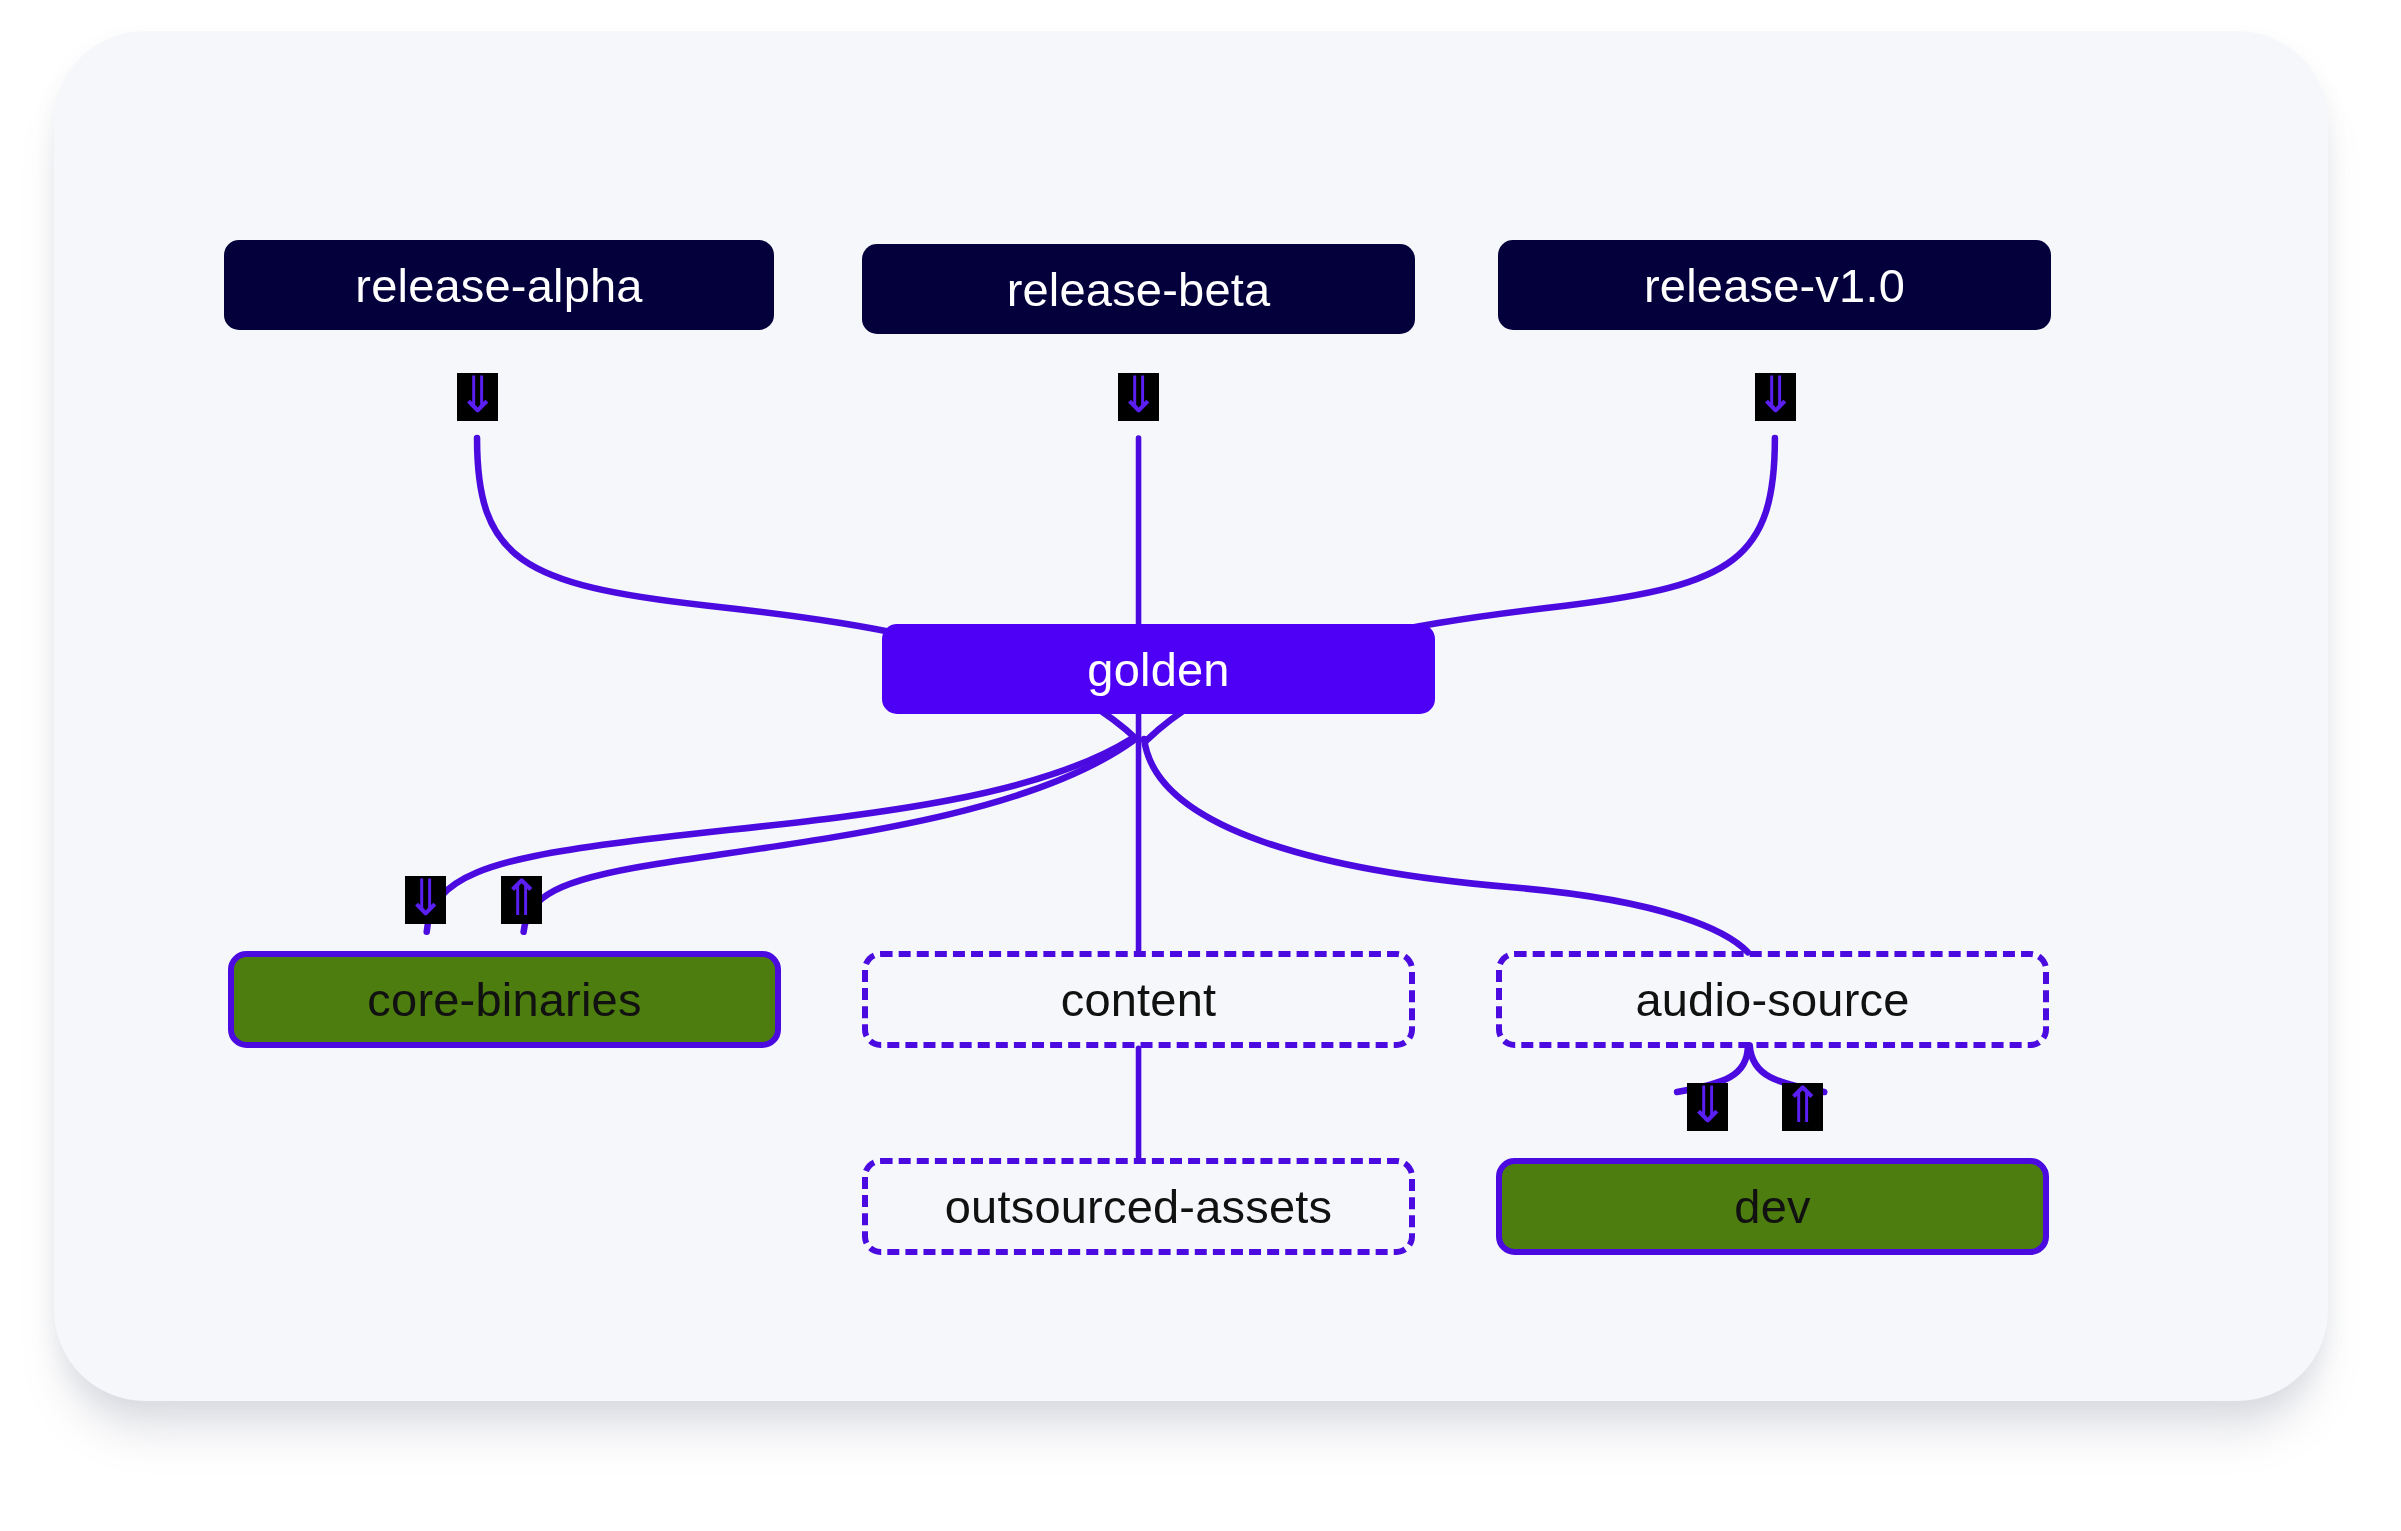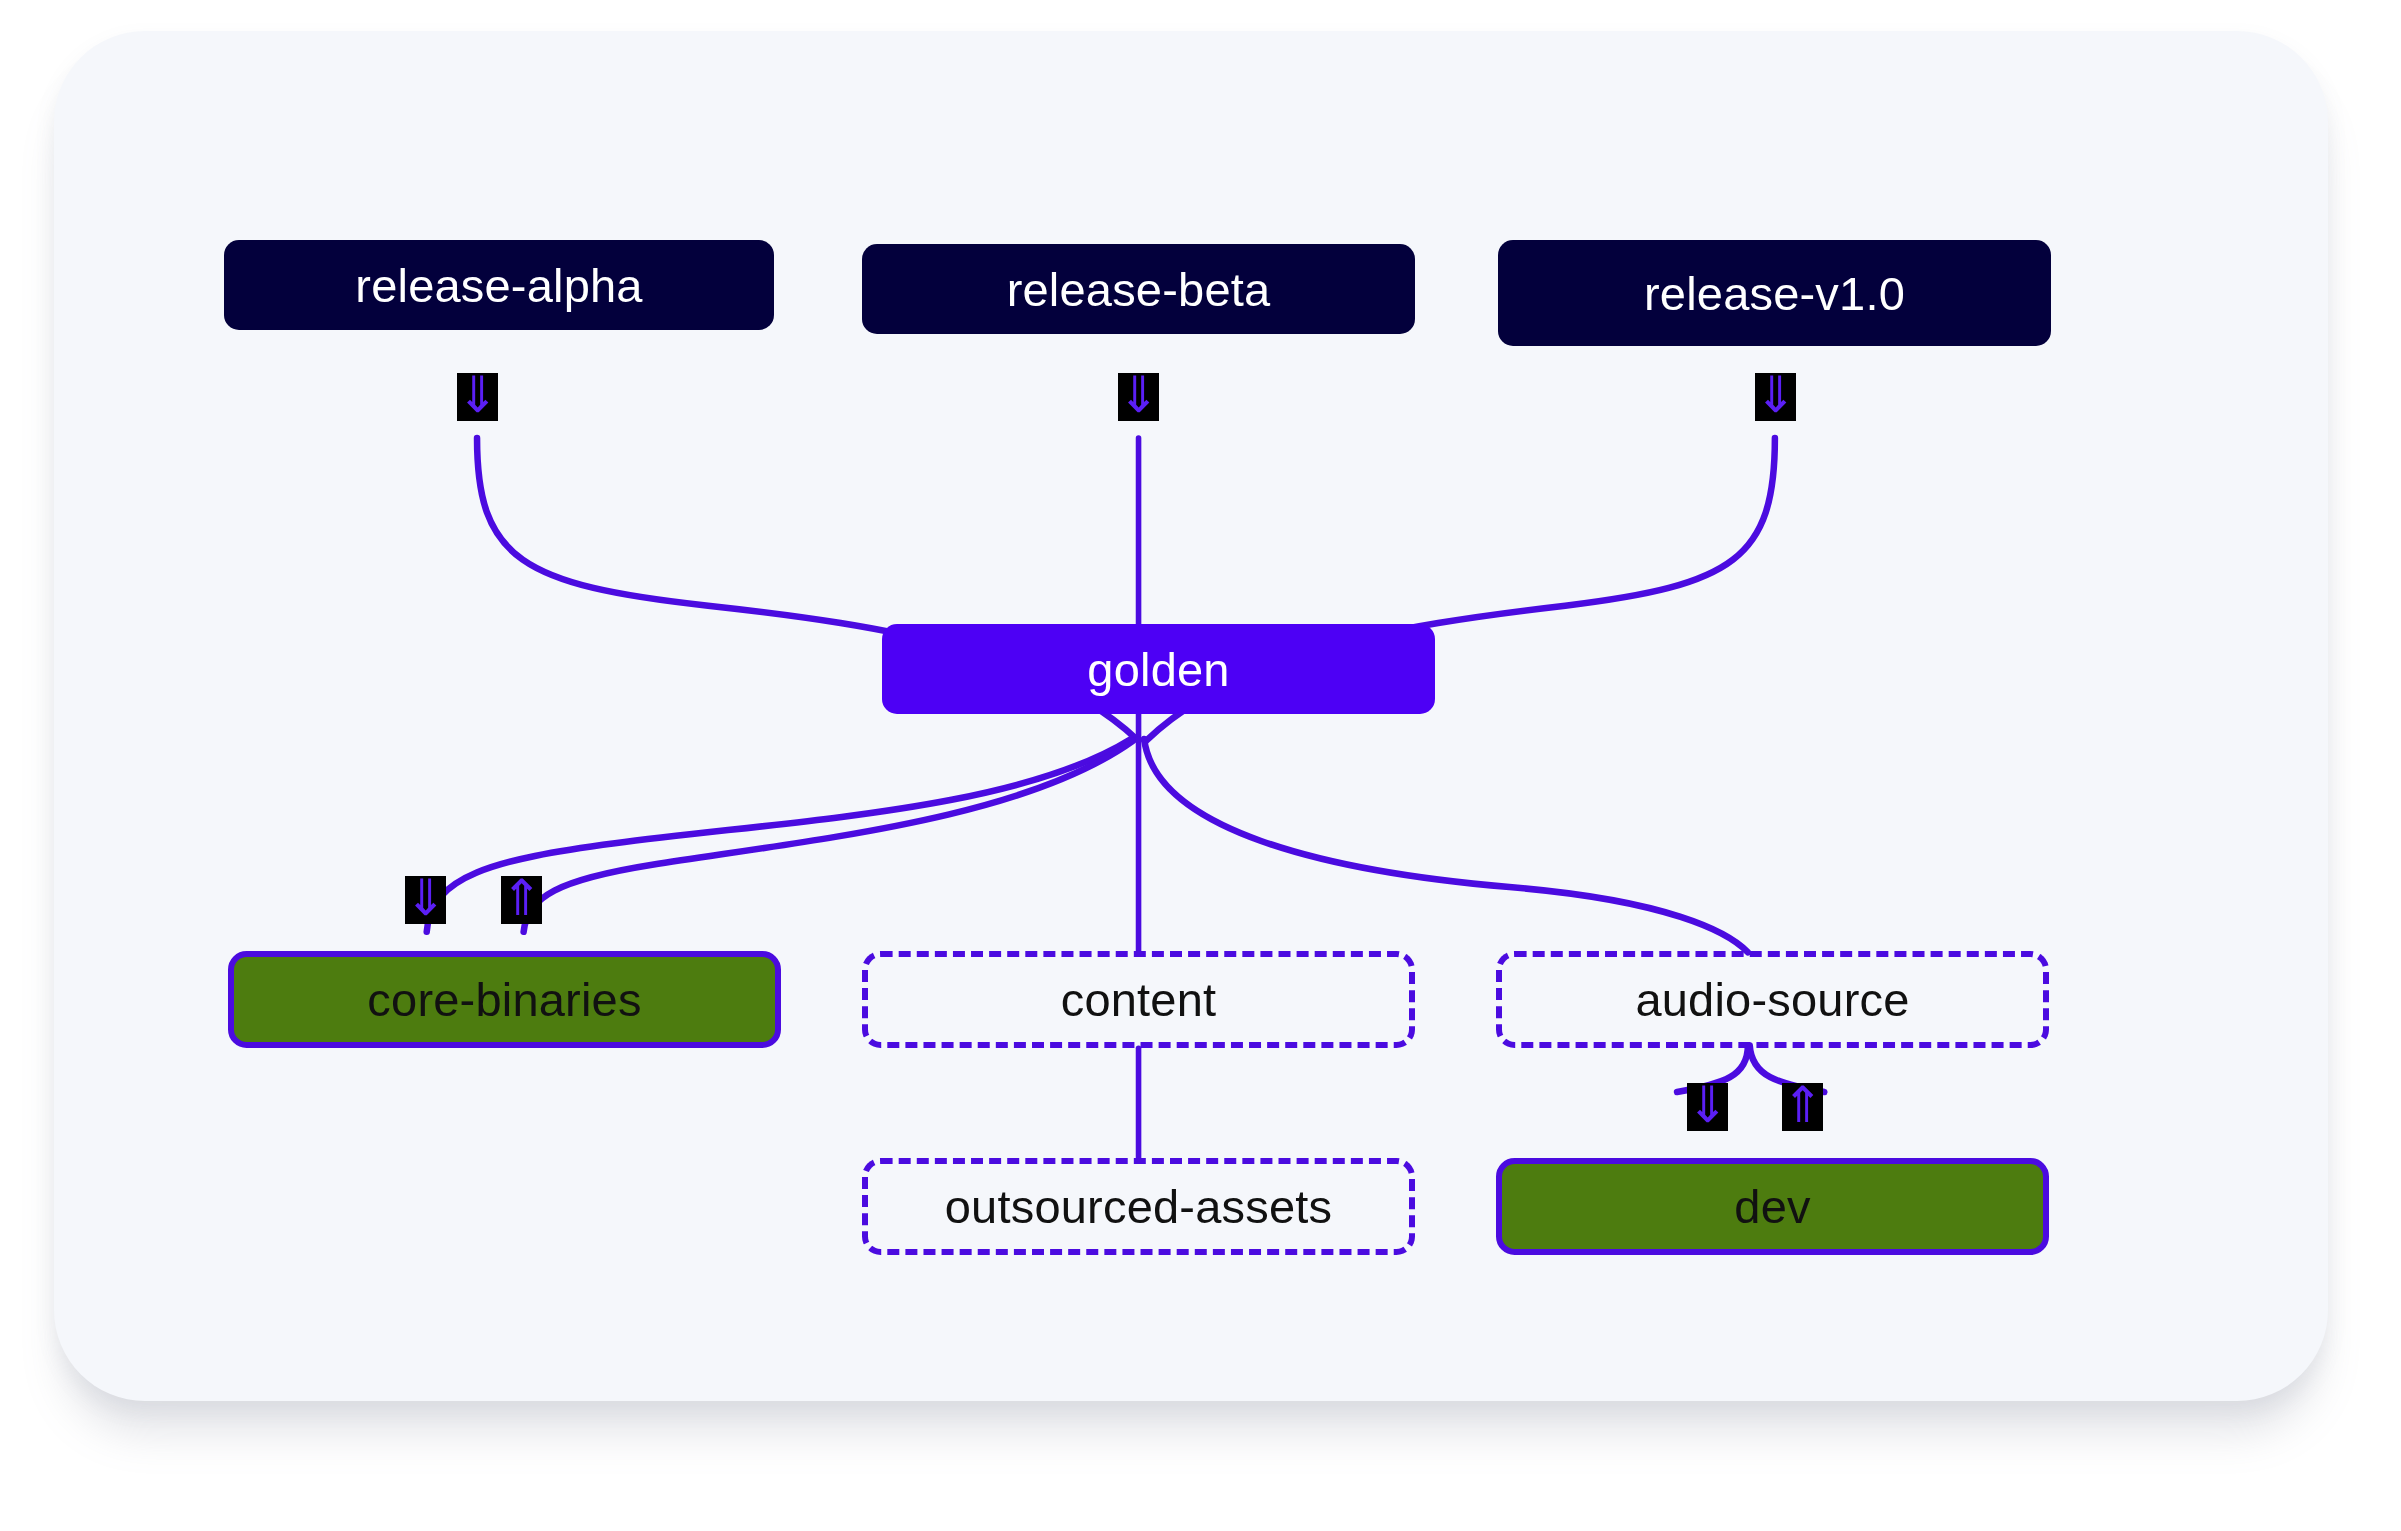--- a/index.html
+++ b/index.html
@@ -147,21 +147,21 @@
   </svg>
 
   <div class="node node-dark" style="left:224px; top:240px; width:550px; height:90px;">
     <span>release-alpha</span>
   </div>
 
   <div class="node node-dark" style="left:862px; top:244px; width:553px; height:90px;">
     <span>release-beta</span>
   </div>
 
-  <div class="node node-dark" style="left:1498px; top:240px; width:553px; height:106px;">
+  <div class="node node-dark" style="left:1498px; top:240px; width:553px; height:90px;">
     <span>release-v1.0</span>
   </div>
 
   <div class="marker" style="left:457px; top:373px;">
     <span>⇓</span>
   </div>
   <div class="marker" style="left:1118px; top:373px;">
     <span>⇓</span>
   </div>
   <div class="marker" style="left:1755px; top:373px;">

